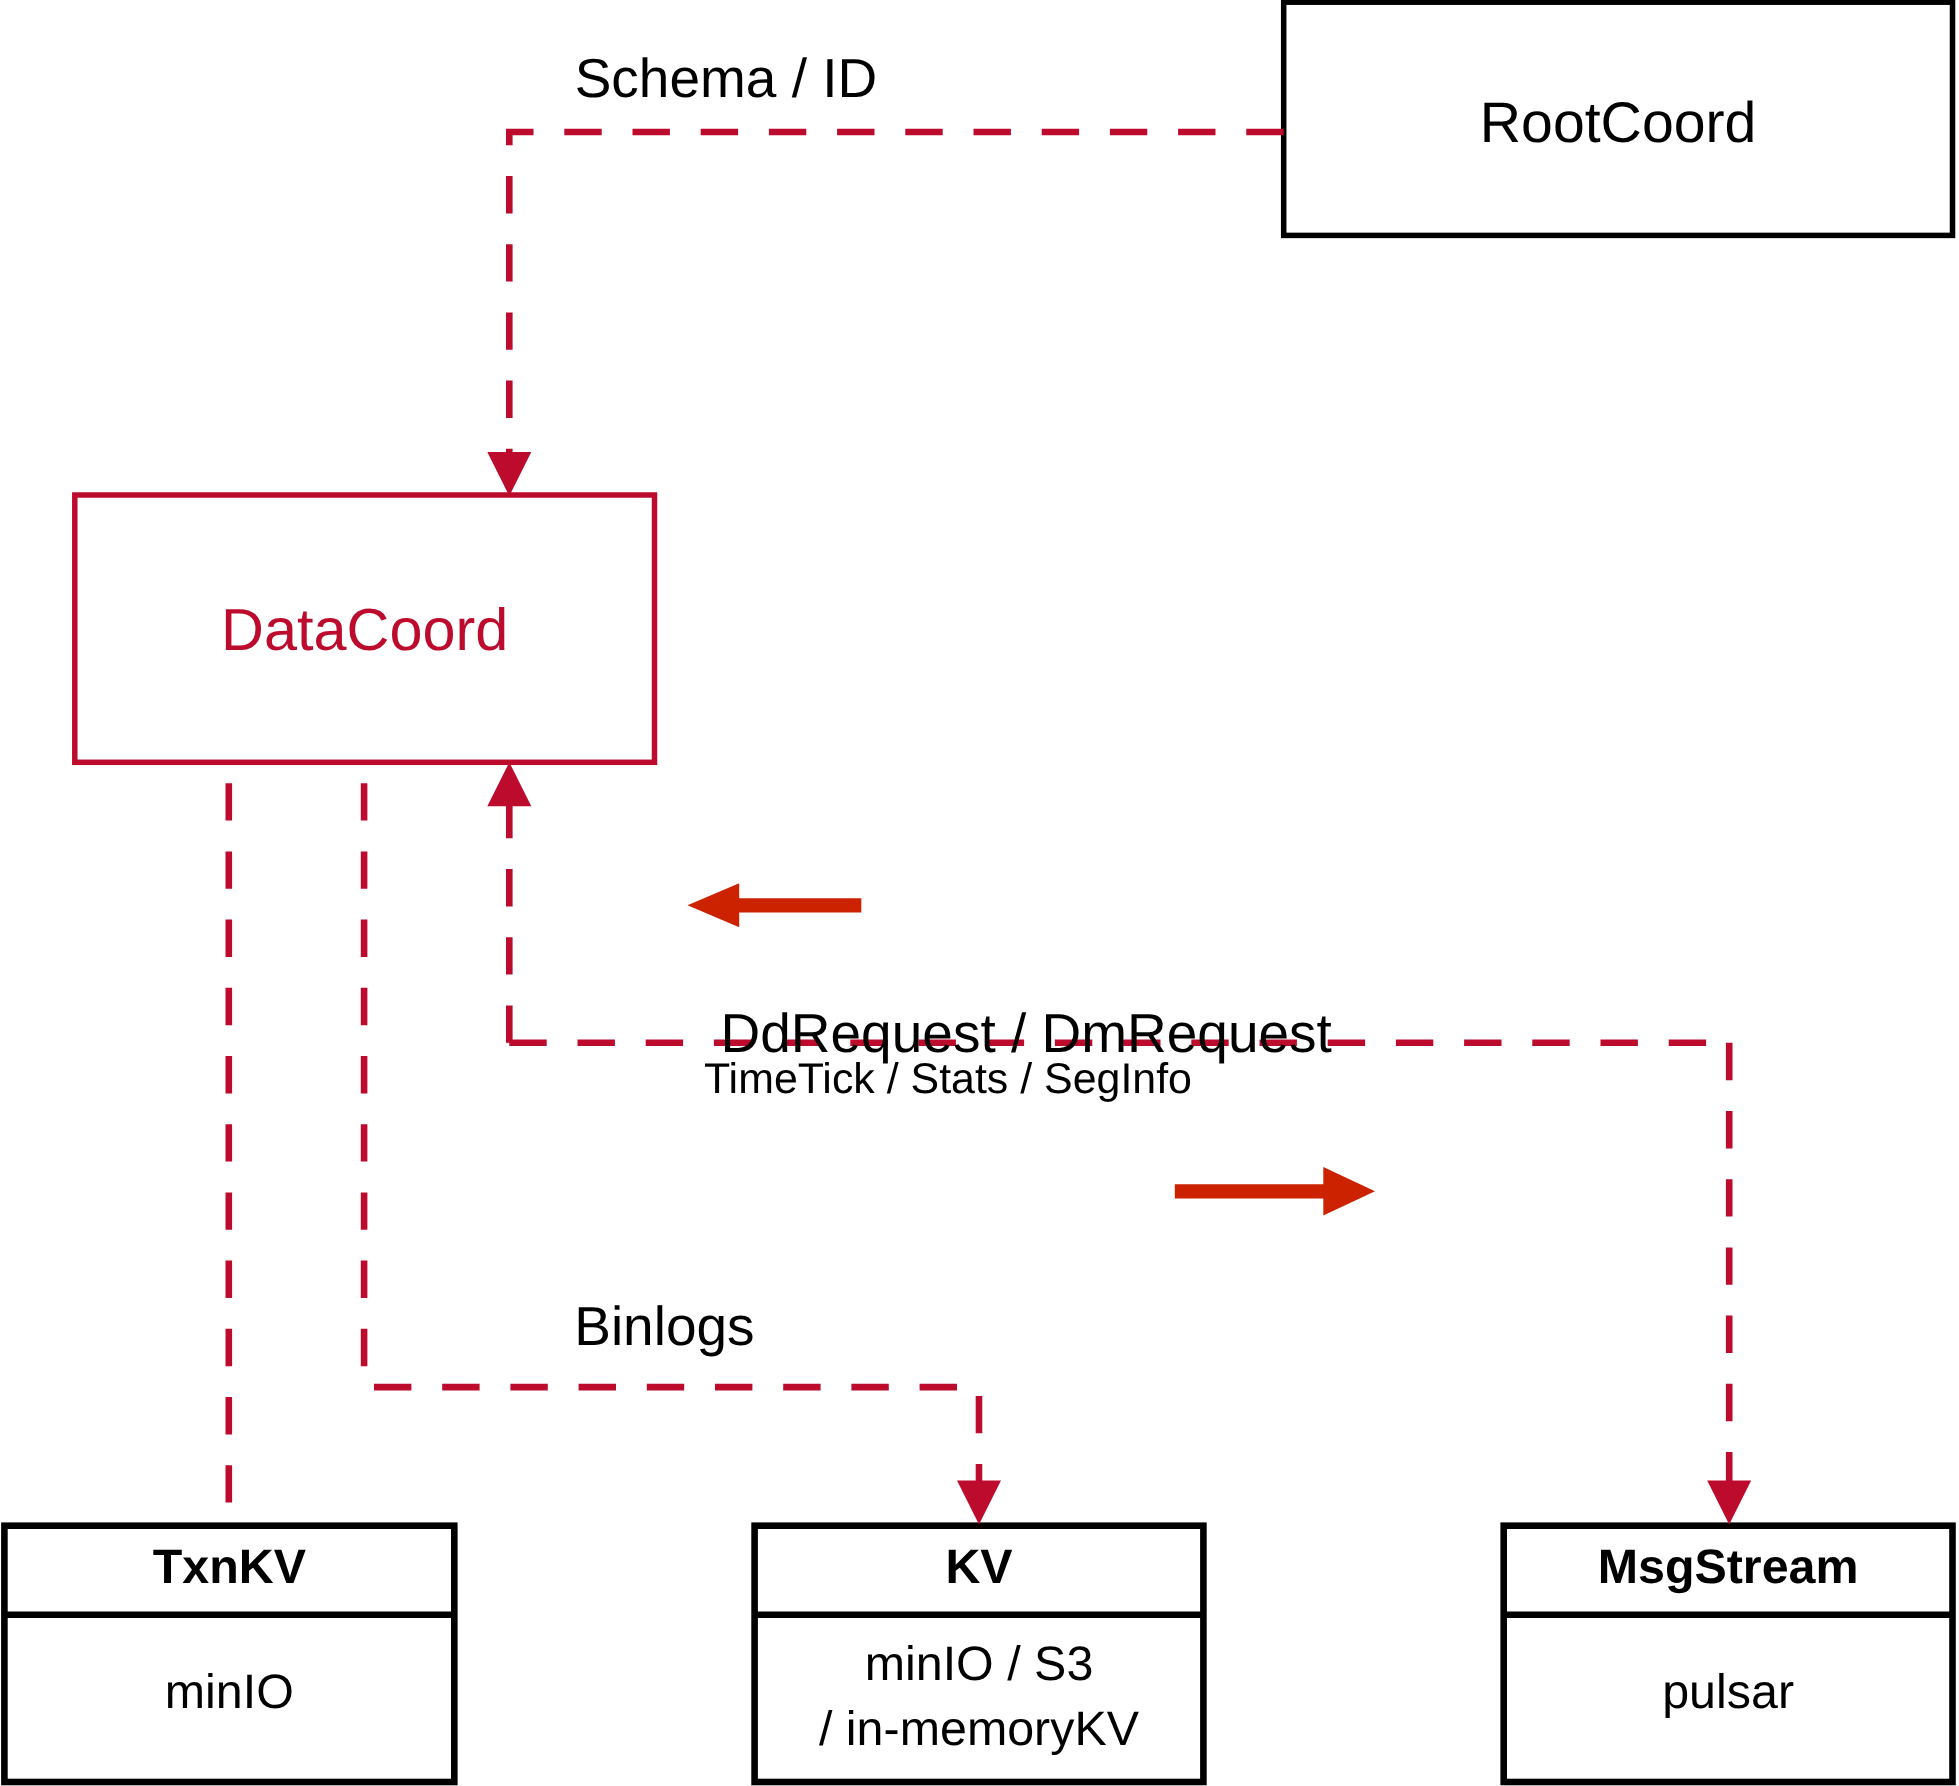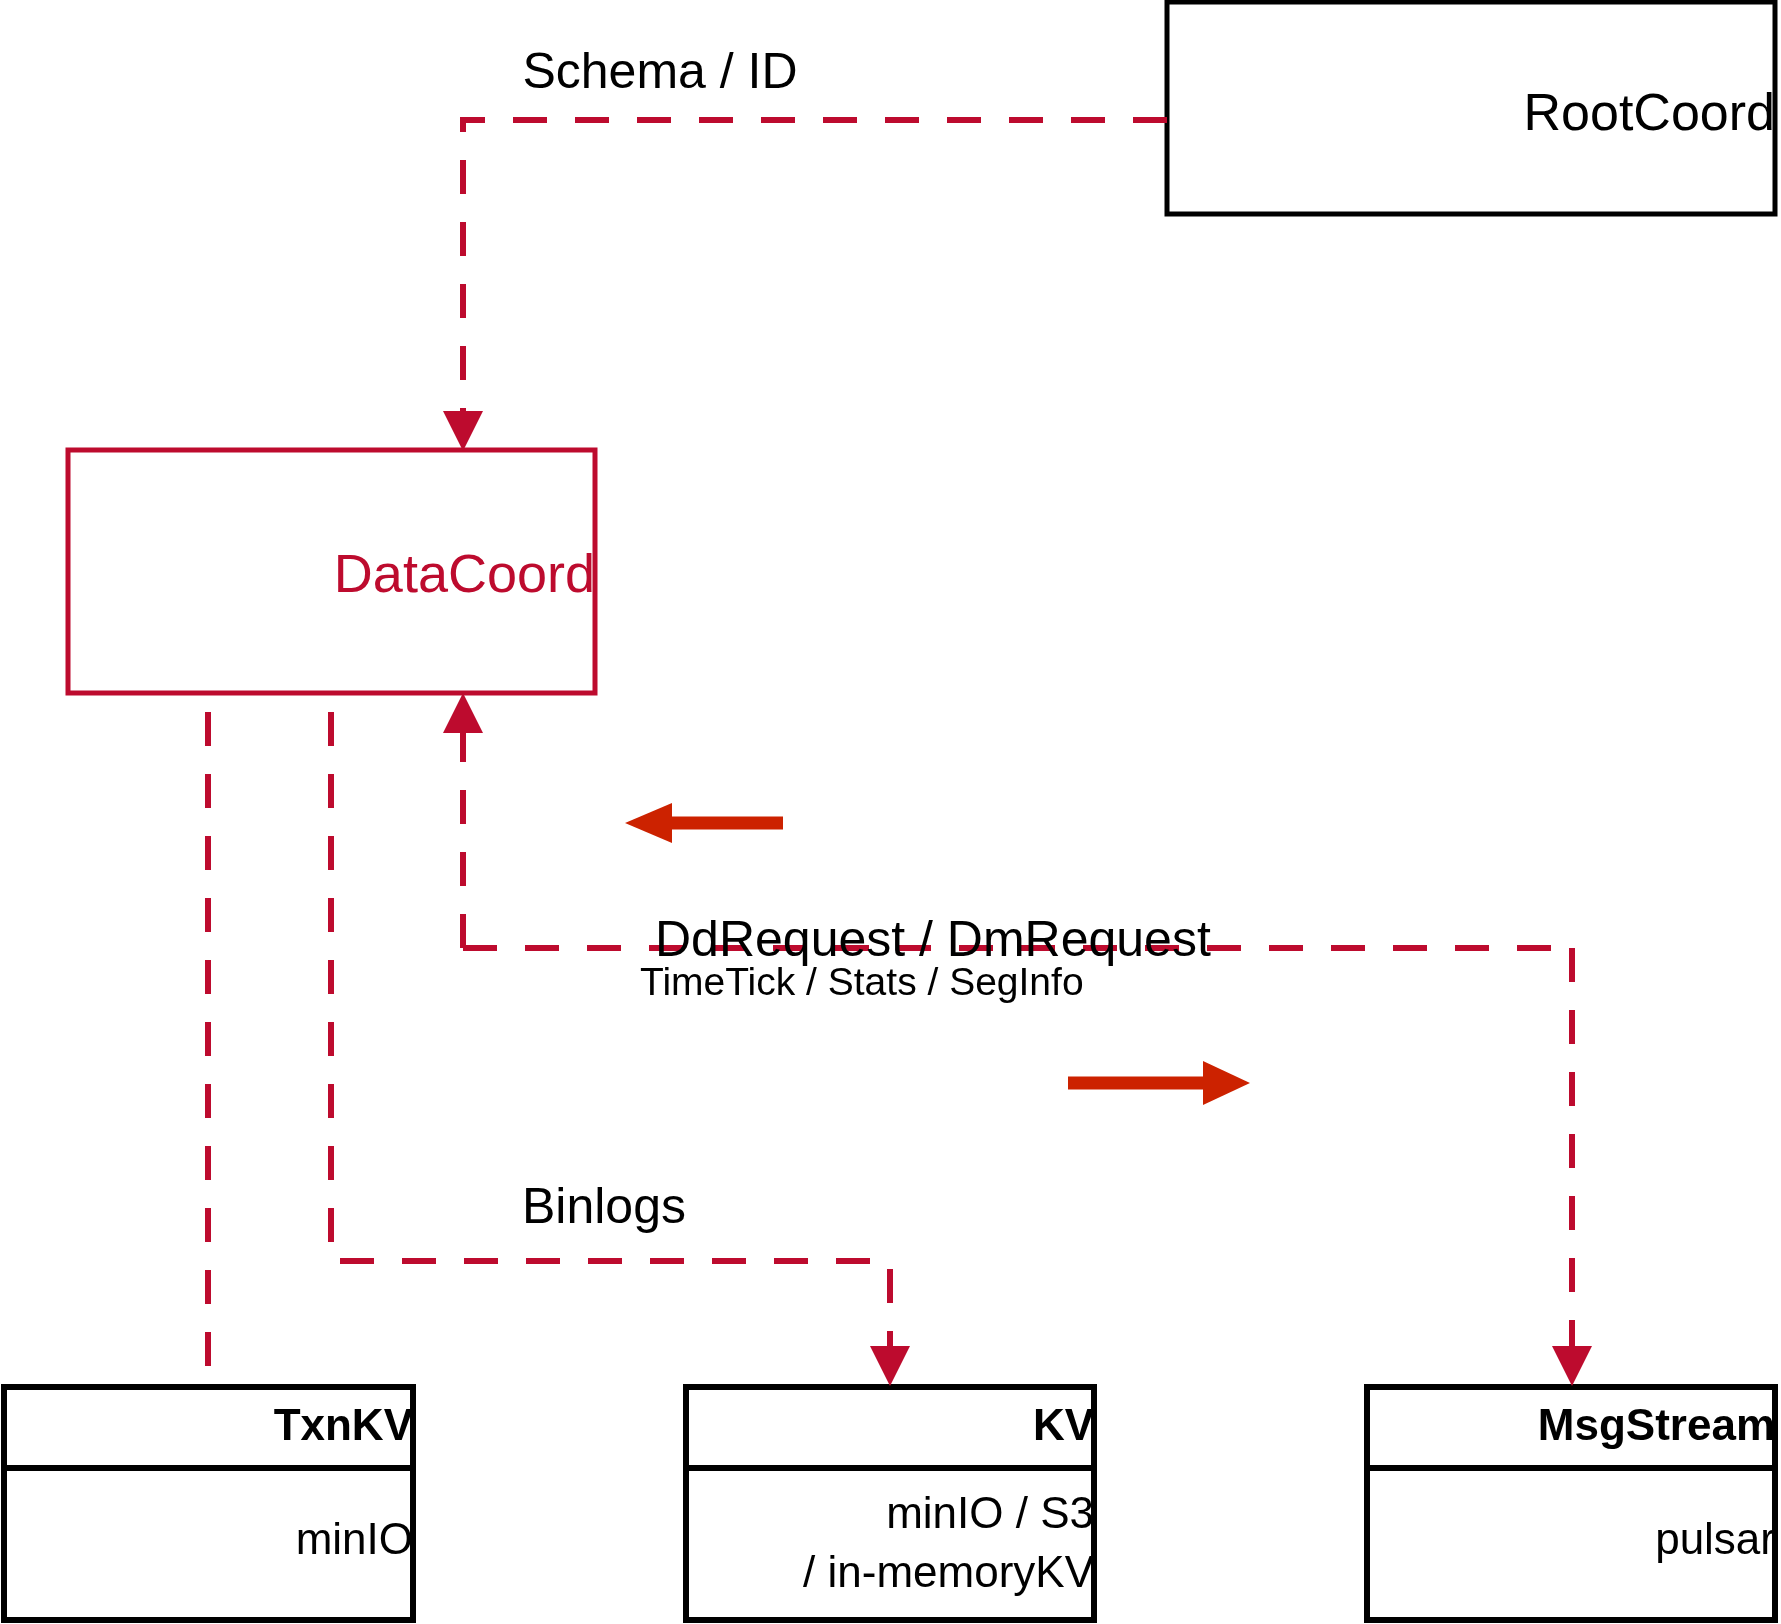--- a/index.html
+++ b/index.html
@@ -17,21 +17,21 @@
   }
   #diagram-svg {
     position: absolute;
     top: 0;
     left: 0;
     width: 1781px;
     height: 1624px;
   }
   .box-text {
     position: absolute;
-    text-align: right;
+    text-align: center;
     color: #000000;
     white-space: nowrap;
   }
   .edge-label {
     position: absolute;
     color: #000000;
     font-size: 44px;
     white-space: nowrap;
   }
   .node-title-black {

